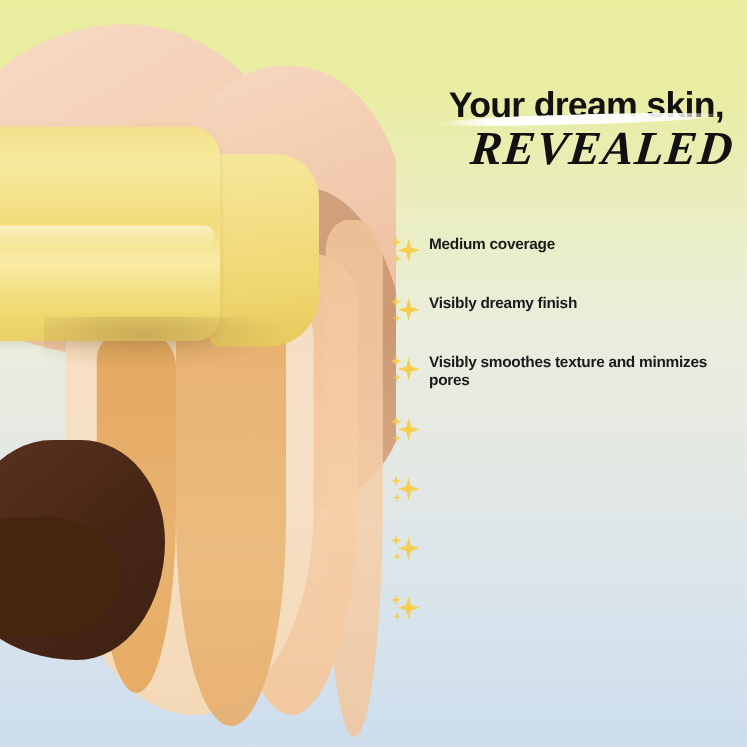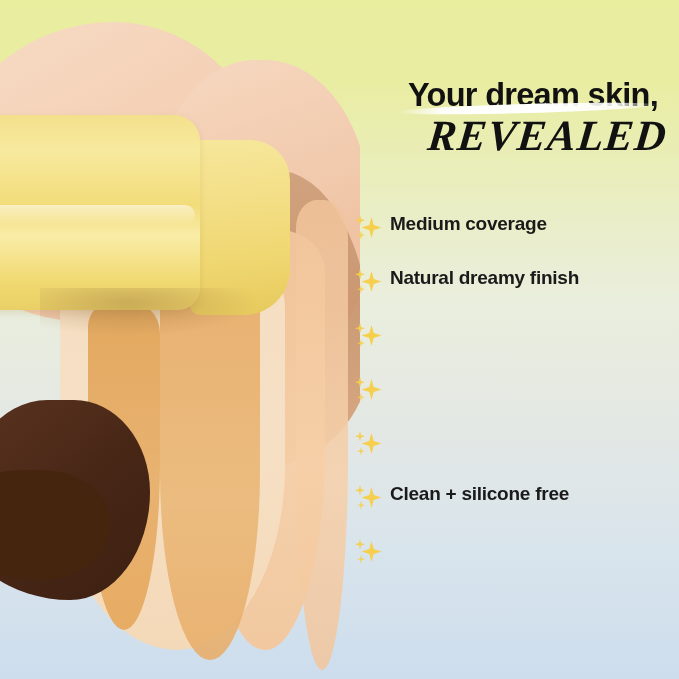--- a/index.html
+++ b/index.html
@@ -134,21 +134,21 @@
   .bullets{position:absolute;left:8px;top:210px;width:325px;}
   .bullet{
     display:flex;align-items:flex-start;
     margin-bottom:19px;
   }
   .spark{
     position:relative;flex:0 0 34px;height:34px;margin-right:4px;margin-top:1px;
   }
   .spark svg{display:block;width:34px;height:34px;}
   .btext{
-    font-size:19px;line-height:1.17;color:#1a1a1a;
+    font-size:14px;line-height:1.17;color:#1a1a1a;
     letter-spacing:-.25px;padding-top:3px;
   }
   .btext b{font-weight:bold;}
   .btext span.reg{font-weight:bold;}
 </style>
 </head>
 <body>
 
 <div id="ad">
 
@@ -199,72 +199,72 @@
         <span class="spark">
           <svg viewBox="0 0 34 34">
               <g fill="#f5cf4d">
             <path d="M19.5 6 L21.7 14.1 L29.5 16.5 L21.7 18.9 L19.5 27 L17.3 18.9 L9.5 16.5 L17.3 14.1 Z"></path>
             <path d="M8 4 L9.1 8.1 L13 9.3 L9.1 10.5 L8 14.6 L6.9 10.5 L3 9.3 L6.9 8.1 Z" opacity=".95"></path>
             <path d="M9 20 L9.9 23.3 L13 24.2 L9.9 25.1 L9 28.4 L8.1 25.1 L5 24.2 L8.1 23.3 Z" opacity=".9"></path>
           </g>
             </svg>
         </span>
         <span class="btext">
-          <b>Natural</b><span class="reg"> dreamy finish</span>
-        </span>
-      </div>
-
-      <div class="bullet">
-        <span class="spark">
-          <svg viewBox="0 0 34 34">
-              <g fill="#f5cf4d">
-            <path d="M19.5 6 L21.7 14.1 L29.5 16.5 L21.7 18.9 L19.5 27 L17.3 18.9 L9.5 16.5 L17.3 14.1 Z"></path>
-            <path d="M8 4 L9.1 8.1 L13 9.3 L9.1 10.5 L8 14.6 L6.9 10.5 L3 9.3 L6.9 8.1 Z" opacity=".95"></path>
-            <path d="M9 20 L9.9 23.3 L13 24.2 L9.9 25.1 L9 28.4 L8.1 25.1 L5 24.2 L8.1 23.3 Z" opacity=".9"></path>
-          </g>
-            </svg>
-        </span>
-      </div>
-
-      <div class="bullet">
-        <span class="spark">
-          <svg viewBox="0 0 34 34">
-              <g fill="#f5cf4d">
-            <path d="M19.5 6 L21.7 14.1 L29.5 16.5 L21.7 18.9 L19.5 27 L17.3 18.9 L9.5 16.5 L17.3 14.1 Z"></path>
-            <path d="M8 4 L9.1 8.1 L13 9.3 L9.1 10.5 L8 14.6 L6.9 10.5 L3 9.3 L6.9 8.1 Z" opacity=".95"></path>
-            <path d="M9 20 L9.9 23.3 L13 24.2 L9.9 25.1 L9 28.4 L8.1 25.1 L5 24.2 L8.1 23.3 Z" opacity=".9"></path>
-          </g>
-            </svg>
-        </span>
-      </div>
-
-      <div class="bullet">
-        <span class="spark">
-          <svg viewBox="0 0 34 34">
-              <g fill="#f5cf4d">
-            <path d="M19.5 6 L21.7 14.1 L29.5 16.5 L21.7 18.9 L19.5 27 L17.3 18.9 L9.5 16.5 L17.3 14.1 Z"></path>
-            <path d="M8 4 L9.1 8.1 L13 9.3 L9.1 10.5 L8 14.6 L6.9 10.5 L3 9.3 L6.9 8.1 Z" opacity=".95"></path>
-            <path d="M9 20 L9.9 23.3 L13 24.2 L9.9 25.1 L9 28.4 L8.1 25.1 L5 24.2 L8.1 23.3 Z" opacity=".9"></path>
-          </g>
-            </svg>
+          <b>Visibly</b><span class="reg"> dreamy finish</span>
         </span>
       </div>
 
       <div class="bullet">
         <span class="spark">
           <svg viewBox="0 0 34 34">
               <g fill="#f5cf4d">
             <path d="M19.5 6 L21.7 14.1 L29.5 16.5 L21.7 18.9 L19.5 27 L17.3 18.9 L9.5 16.5 L17.3 14.1 Z"></path>
             <path d="M8 4 L9.1 8.1 L13 9.3 L9.1 10.5 L8 14.6 L6.9 10.5 L3 9.3 L6.9 8.1 Z" opacity=".95"></path>
             <path d="M9 20 L9.9 23.3 L13 24.2 L9.9 25.1 L9 28.4 L8.1 25.1 L5 24.2 L8.1 23.3 Z" opacity=".9"></path>
           </g>
             </svg>
         </span>
         <span class="btext">
-          <b>Clean + silicone free</b><span class="reg"></span>
+          <b>Visibly smoothes</b><span class="reg"> texture and minmizes pores</span>
+        </span>
+      </div>
+
+      <div class="bullet">
+        <span class="spark">
+          <svg viewBox="0 0 34 34">
+              <g fill="#f5cf4d">
+            <path d="M19.5 6 L21.7 14.1 L29.5 16.5 L21.7 18.9 L19.5 27 L17.3 18.9 L9.5 16.5 L17.3 14.1 Z"></path>
+            <path d="M8 4 L9.1 8.1 L13 9.3 L9.1 10.5 L8 14.6 L6.9 10.5 L3 9.3 L6.9 8.1 Z" opacity=".95"></path>
+            <path d="M9 20 L9.9 23.3 L13 24.2 L9.9 25.1 L9 28.4 L8.1 25.1 L5 24.2 L8.1 23.3 Z" opacity=".9"></path>
+          </g>
+            </svg>
+        </span>
+      </div>
+
+      <div class="bullet">
+        <span class="spark">
+          <svg viewBox="0 0 34 34">
+              <g fill="#f5cf4d">
+            <path d="M19.5 6 L21.7 14.1 L29.5 16.5 L21.7 18.9 L19.5 27 L17.3 18.9 L9.5 16.5 L17.3 14.1 Z"></path>
+            <path d="M8 4 L9.1 8.1 L13 9.3 L9.1 10.5 L8 14.6 L6.9 10.5 L3 9.3 L6.9 8.1 Z" opacity=".95"></path>
+            <path d="M9 20 L9.9 23.3 L13 24.2 L9.9 25.1 L9 28.4 L8.1 25.1 L5 24.2 L8.1 23.3 Z" opacity=".9"></path>
+          </g>
+            </svg>
+        </span>
+      </div>
+
+      <div class="bullet">
+        <span class="spark">
+          <svg viewBox="0 0 34 34">
+              <g fill="#f5cf4d">
+            <path d="M19.5 6 L21.7 14.1 L29.5 16.5 L21.7 18.9 L19.5 27 L17.3 18.9 L9.5 16.5 L17.3 14.1 Z"></path>
+            <path d="M8 4 L9.1 8.1 L13 9.3 L9.1 10.5 L8 14.6 L6.9 10.5 L3 9.3 L6.9 8.1 Z" opacity=".95"></path>
+            <path d="M9 20 L9.9 23.3 L13 24.2 L9.9 25.1 L9 28.4 L8.1 25.1 L5 24.2 L8.1 23.3 Z" opacity=".9"></path>
+          </g>
+            </svg>
         </span>
       </div>
 
       <div class="bullet">
         <span class="spark">
           <svg viewBox="0 0 34 34">
               <g fill="#f5cf4d">
             <path d="M19.5 6 L21.7 14.1 L29.5 16.5 L21.7 18.9 L19.5 27 L17.3 18.9 L9.5 16.5 L17.3 14.1 Z"></path>
             <path d="M8 4 L9.1 8.1 L13 9.3 L9.1 10.5 L8 14.6 L6.9 10.5 L3 9.3 L6.9 8.1 Z" opacity=".95"></path>
             <path d="M9 20 L9.9 23.3 L13 24.2 L9.9 25.1 L9 28.4 L8.1 25.1 L5 24.2 L8.1 23.3 Z" opacity=".9"></path>

